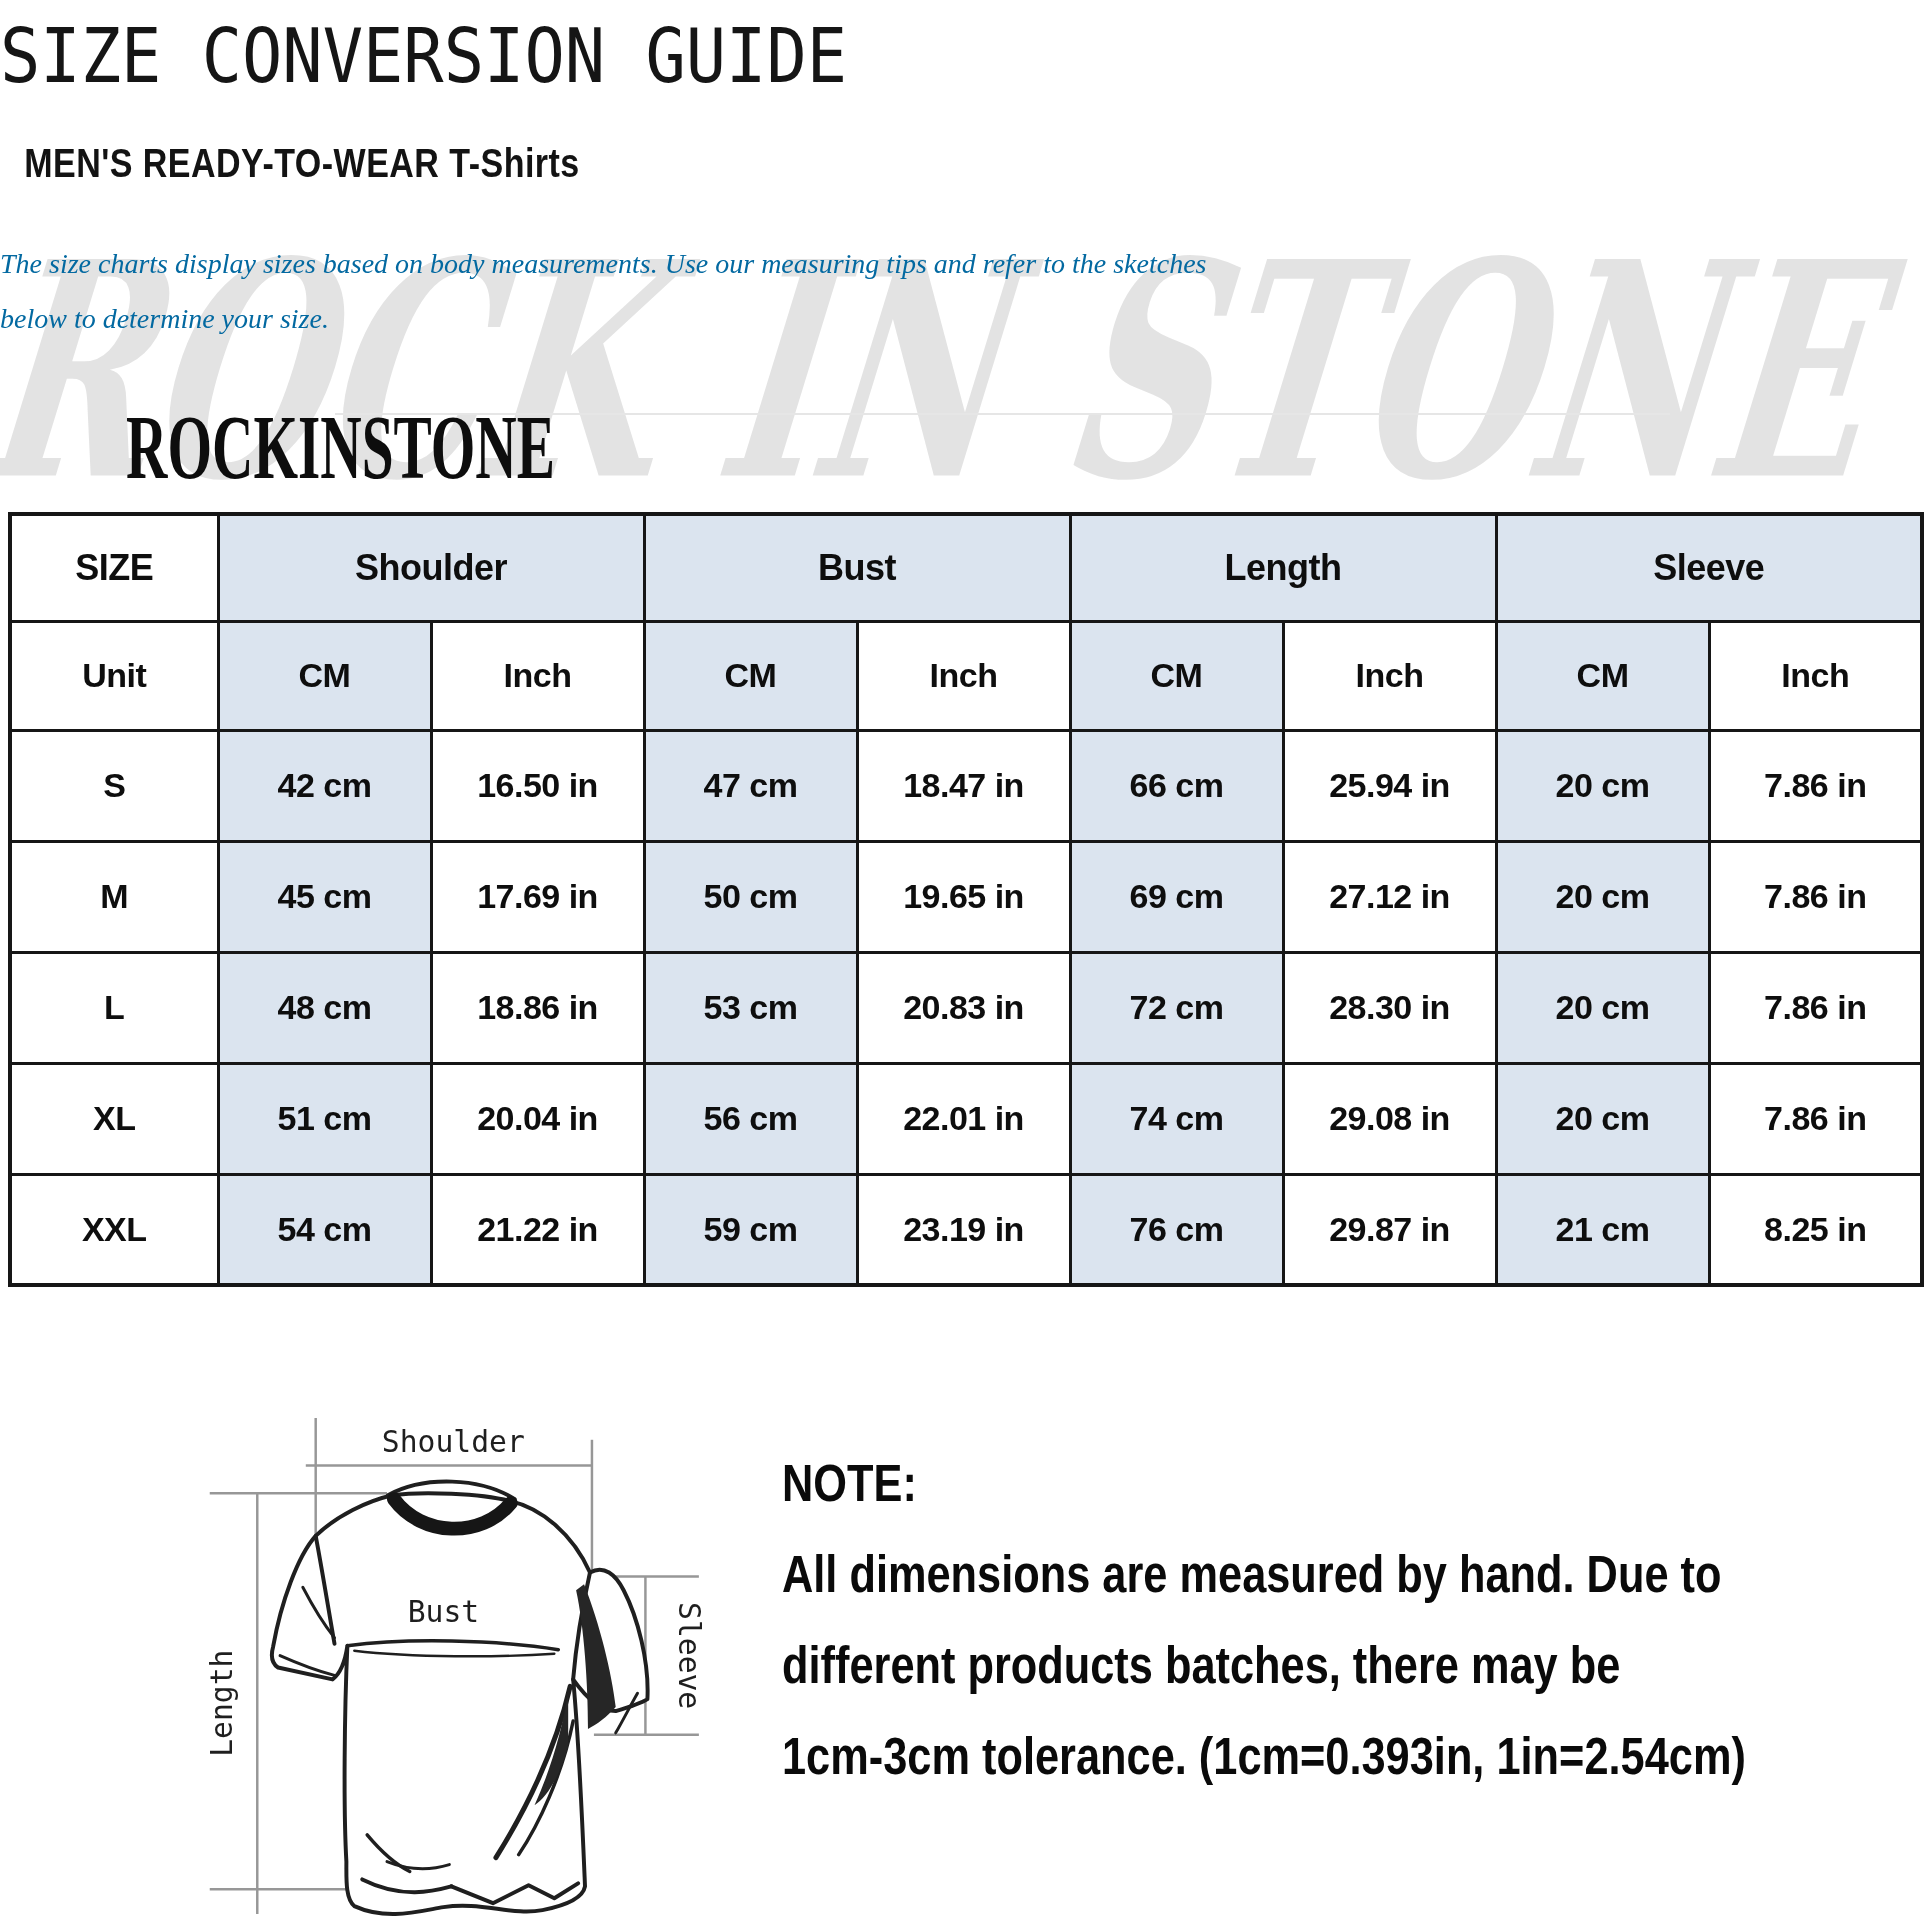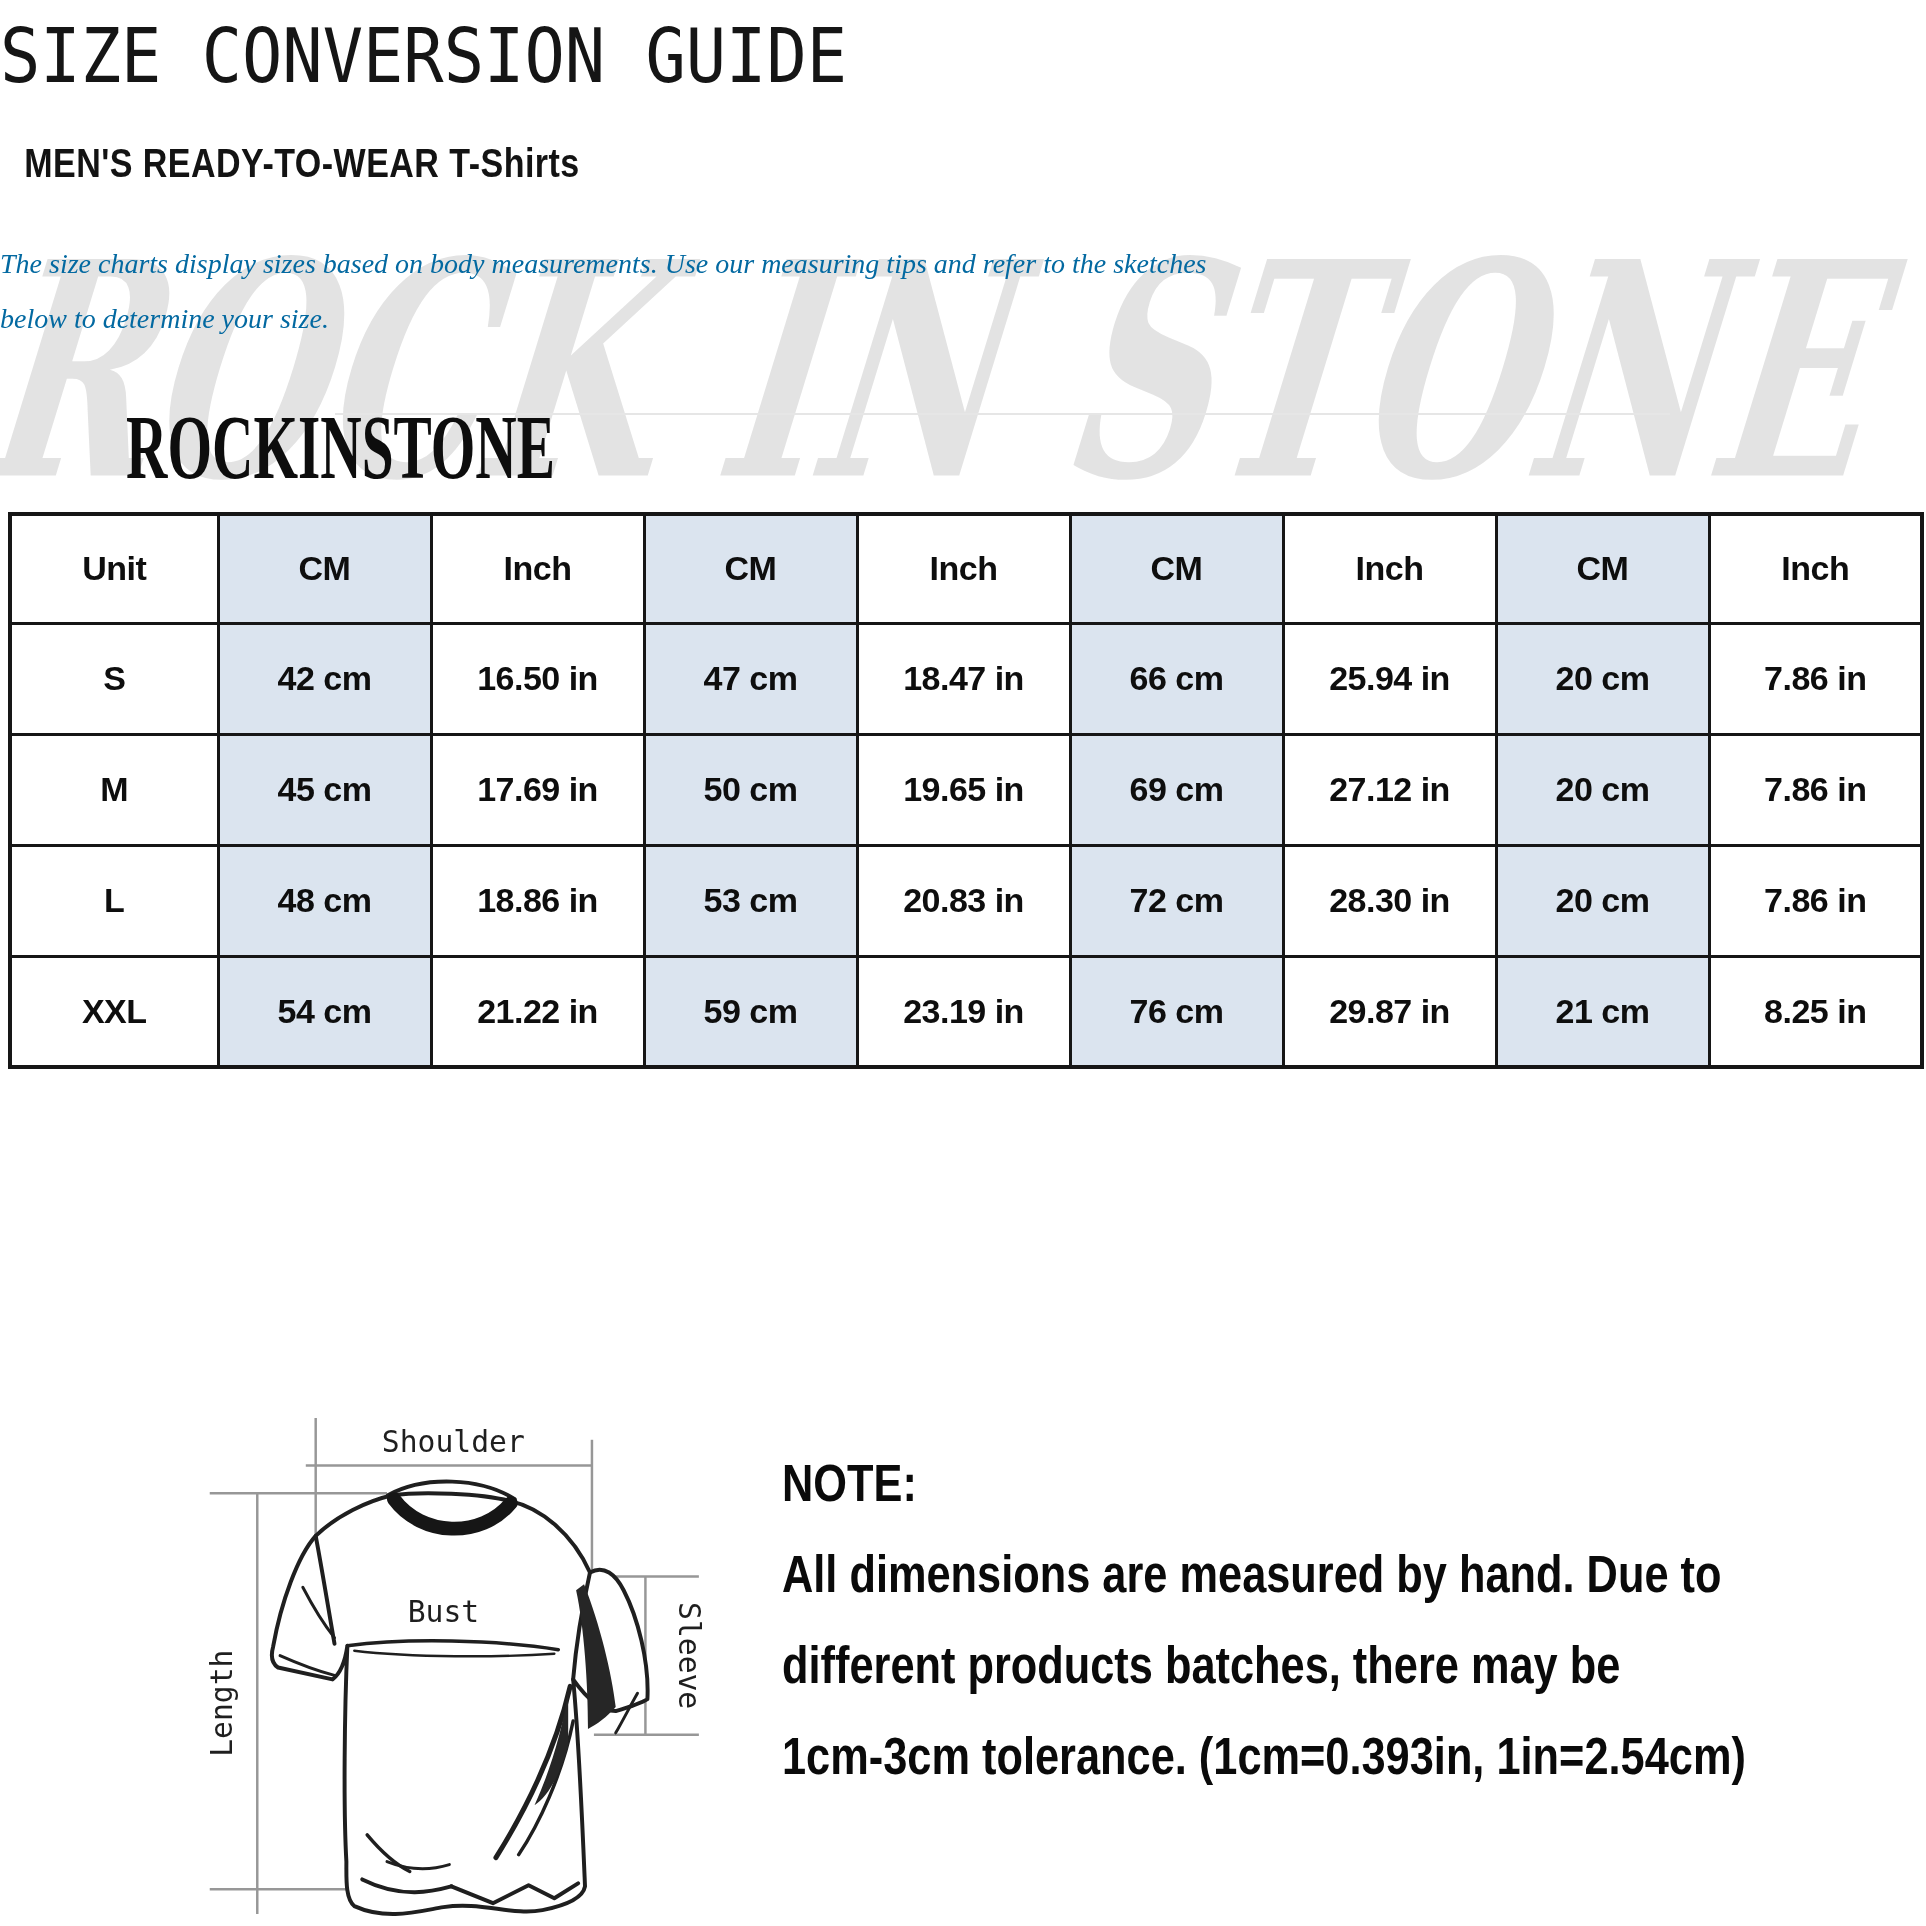--- a/index.html
+++ b/index.html
@@ -114,20 +114,27 @@
     <col style="width:213px">
       <col style="width:213px">
     <col style="width:213px">
       <col style="width:213px">
     <col style="width:213px">
       <col style="width:213px">
     <col style="width:213px">
       <col style="width:213px">
   </colgroup>
   <tbody>
+      <tr class="group-row">
+    <td>SIZE</td>
+    <td class="blue" colspan="2">Shoulder</td>
+    <td class="blue" colspan="2">Bust</td>
+    <td class="blue" colspan="2">Length</td>
+    <td class="blue" colspan="2">Sleeve</td>
+  </tr>
   <tr class="unit-row">
     <td>Unit</td>
     <td class="blue">CM</td>
     <td>Inch</td>
     <td class="blue">CM</td>
     <td>Inch</td>
     <td class="blue">CM</td>
     <td>Inch</td>
     <td class="blue">CM</td>
     <td>Inch</td>
@@ -155,20 +162,31 @@
     <td>7.86 in</td>
   </tr>
   <tr class="data-row">
     <td>L</td>
     <td class="blue">48 cm</td>
     <td>18.86 in</td>
     <td class="blue">53 cm</td>
     <td>20.83 in</td>
     <td class="blue">72 cm</td>
     <td>28.30 in</td>
+    <td class="blue">20 cm</td>
+    <td>7.86 in</td>
+  </tr>
+  <tr class="data-row">
+    <td>XL</td>
+    <td class="blue">51 cm</td>
+    <td>20.04 in</td>
+    <td class="blue">56 cm</td>
+    <td>22.01 in</td>
+    <td class="blue">74 cm</td>
+    <td>29.08 in</td>
     <td class="blue">20 cm</td>
     <td>7.86 in</td>
   </tr>
   <tr class="data-row">
     <td>XXL</td>
     <td class="blue">54 cm</td>
     <td>21.22 in</td>
     <td class="blue">59 cm</td>
     <td>23.19 in</td>
     <td class="blue">76 cm</td>

